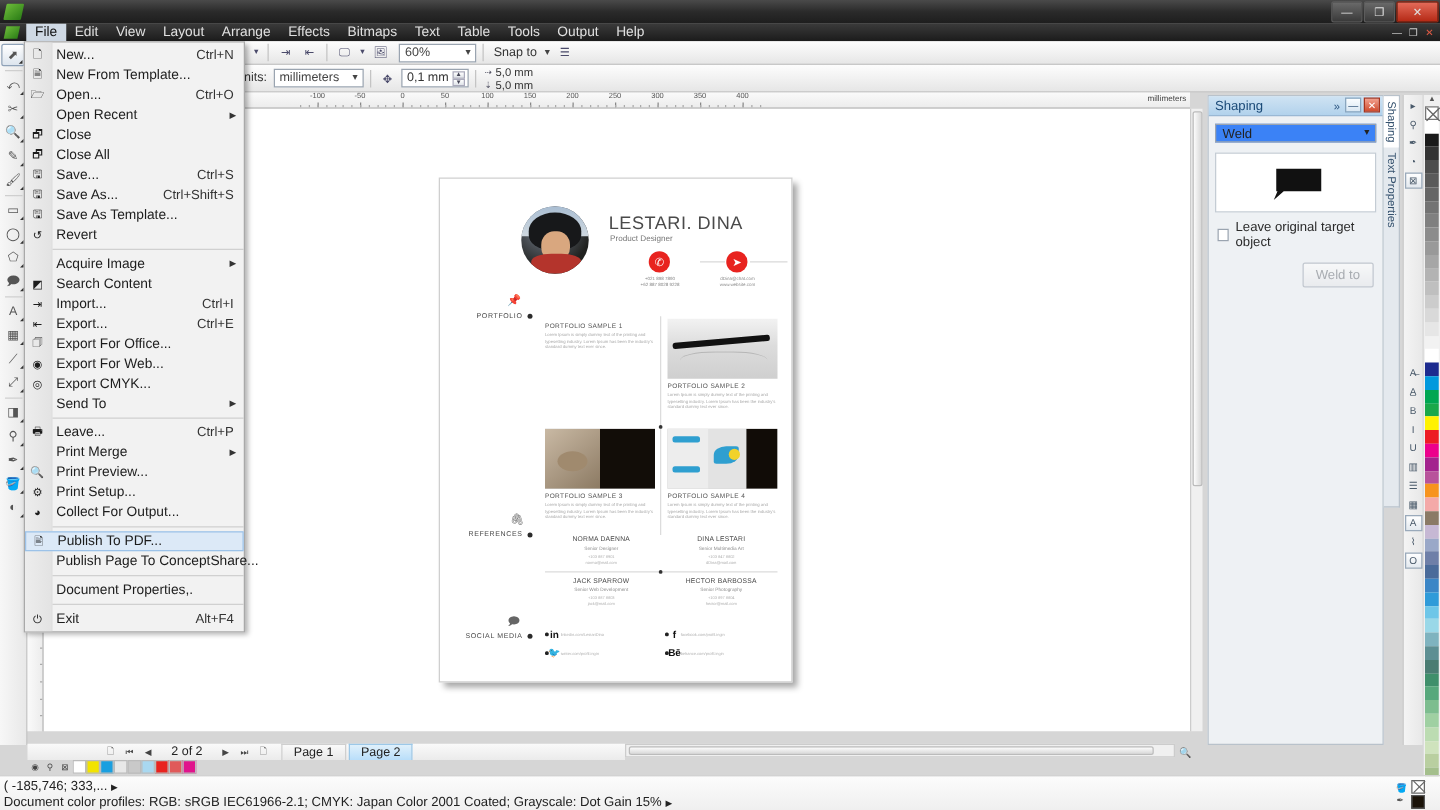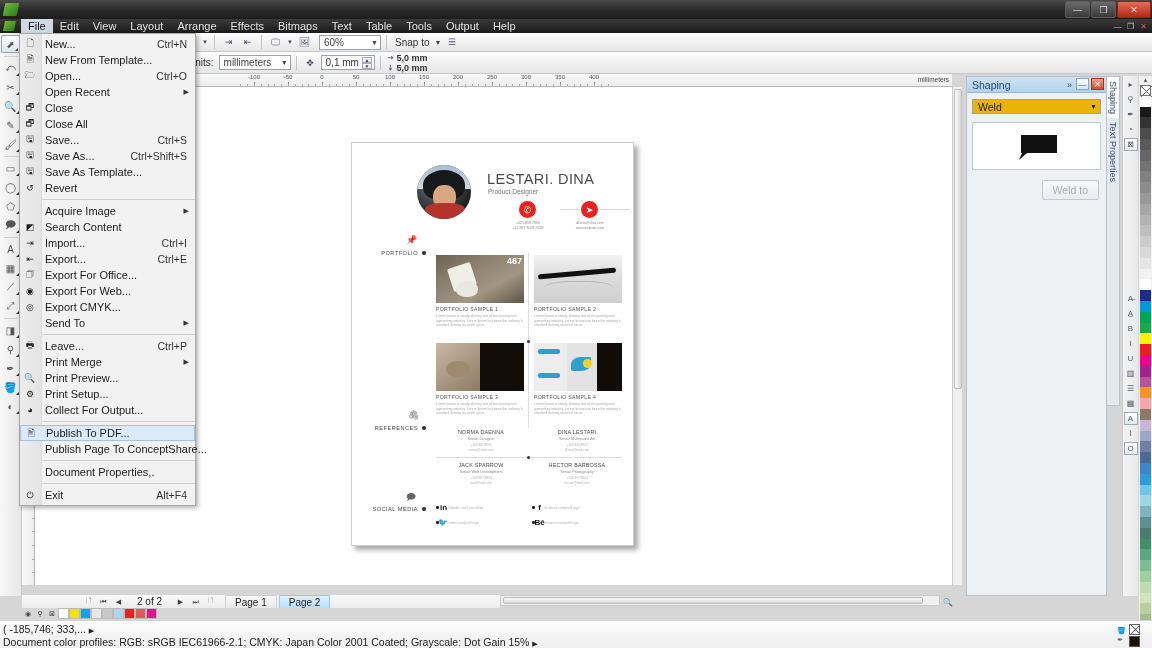--- a/index.html
+++ b/index.html
@@ -217,21 +217,21 @@
     background:#eef1f4; border:1px solid #b9c2cb;
   }
   .dkhead{height:16px;background:linear-gradient(180deg,#cfe3f3,#b2d2ec);
     display:flex;align-items:center;padding-left:5px;font-size:10.5px;color:#1b4a77;
     border-bottom:1px solid #9ab8d4;}
   .dkbtns{position:absolute;right:2px;top:1px;display:flex;gap:2px;}
   .dkb{width:13px;height:12px;border:1px solid #8aa6bf;background:linear-gradient(180deg,#fafdff,#d9e7f3);
     display:flex;align-items:center;justify-content:center;font-size:8px;color:#2b4e73;}
   .dkb.x{background:linear-gradient(180deg,#f2a08e,#d04b2e);border-color:#a8331c;color:#fff;}
   .dkchev{position:absolute;right:34px;top:3px;font-size:9px;color:#2b5580;}
-  .dkcombo{margin:6px 5px 0 5px;height:15px;border:1px solid #9aa4b0;background:#eab308;
+  .dkcombo{margin:6px 5px 0 5px;height:15px;border:1px solid #9aa4b0;background:#3b82f6;
     display:flex;align-items:center;justify-content:space-between;padding:0 3px 0 5px;font-size:10.5px;color:#222;}
   .dkpreview{margin:8px 5px 0 5px;height:48px;background:#fff;border:1px solid #c4ccd4;
     display:flex;align-items:center;justify-content:center;}
   .chk{display:flex;align-items:center;margin:6px 0 0 7px;font-size:10.5px;color:#2b2b2b;}
   .chk i{display:inline-block;width:10px;height:10px;border:1px solid #9aa4b0;background:#fff;margin-right:5px;}
   .dkbtnrow{display:flex;justify-content:flex-end;margin:10px 7px 0 0;}
   .wbtn{padding:3px 10px;border:1px solid #c2c8cf;background:linear-gradient(180deg,#f7f8f9,#e9ebee);
     color:#a8acb1;font-size:10.5px;border-radius:2px;}
 
   
@@ -364,21 +364,21 @@
     <div class="tsep"></div>
     <div class="tbtn">✥</div>
     <div class="spin" style="width:54px;">
       <span>0,1 mm</span>
       <span class="spinbtns">
           <i>▲</i>
           <i>▼</i>
         </span>
     </div>
     <div class="tsep"></div>
-    <div style="display:flex;flex-direction:column;margin-left:2px;font-weight:bold;">
+    <div style="display:flex;flex-direction:column;margin-left:2px;">
       <div style="display:flex;align-items:center;">
         <span style="font-size:7px;color:#556;margin-right:3px;">⇢</span>
         <span class="mmbox">5,0 mm</span>
       </div>
       <div style="display:flex;align-items:center;">
         <span style="font-size:7px;color:#556;margin-right:3px;">⇣</span>
         <span class="mmbox">5,0 mm</span>
       </div>
     </div>
   </div>
@@ -566,25 +566,20 @@
       </div>
 
       <div class="secticon" style="left:54px;top:92px;">📌</div>
       <div class="sectlabel" style="left:8px;top:107px;width:58px;">PORTFOLIO</div>
       <div class="sectdot" style="left:70px;top:108px;"></div>
 
       <div class="vdiv" style="left:176px;top:110px;height:175px;"></div>
       <div class="middot" style="left:175px;top:197px;"></div>
 
       <div class="pcard" style="left:84px;top:112px;">
-        <div class="pthumb" style="background:linear-gradient(150deg,#6b6252 0%,#8d8270 35%,#a29683 65%,#5d5547 100%);">
-          <div style="position:absolute;left:14px;top:10px;width:24px;height:24px;background:#efefe8;transform:rotate(-18deg);border-radius:2px;"></div>
-          <div style="position:absolute;left:20px;top:26px;width:22px;height:16px;background:#e8e8e0;border-radius:50% 50% 45% 45%;"></div>
-          <div style="position:absolute;right:2px;top:1px;color:#fff;font-size:9px;font-weight:bold;">467</div>
-        </div>
         <div class="ptitle">PORTFOLIO SAMPLE 1</div>
         <div class="pbody">Lorem Ipsum is simply dummy text of the printing and typesetting industry. Lorem Ipsum has been the industry's standard dummy text ever since.</div>
       </div>
 
       <div class="pcard" style="left:182px;top:112px;">
         <div class="pthumb" style="background:linear-gradient(180deg,#f2f2f2 0%,#dcdcdc 45%,#cfcfcf 100%);">
           <div style="position:absolute;left:4px;top:16px;width:78px;height:5px;background:#111;border-radius:2px;transform:rotate(-5deg);"></div>
           <div style="position:absolute;left:10px;top:26px;width:70px;height:18px;border-top:1px solid #b6b6b6;border-radius:40%;"></div>
         </div>
         <div class="ptitle">PORTFOLIO SAMPLE 2</div>
@@ -813,20 +808,24 @@
       </span>
     </div>
     <div class="dkcombo">
       <span>Weld</span>
       <span class="arr" style="font-size:7px;">▼</span>
     </div>
     <div class="dkpreview">
       <svg width="60" height="30" viewBox="0 0 60 30">
         <path d="M14 4 L50 4 L50 22 L20 22 L12 29 L15 22 L14 22 Z" fill="#111"></path>
       </svg>
+    </div>
+    <div class="chk">
+      <i></i>
+      <span>Leave original target object</span>
     </div>
     <div class="dkbtnrow">
       <div class="wbtn">Weld to</div>
     </div>
   </div>
 
   <div class="dktabs">
     <div class="dktab sel">
       <span>Shaping</span>
     </div>

